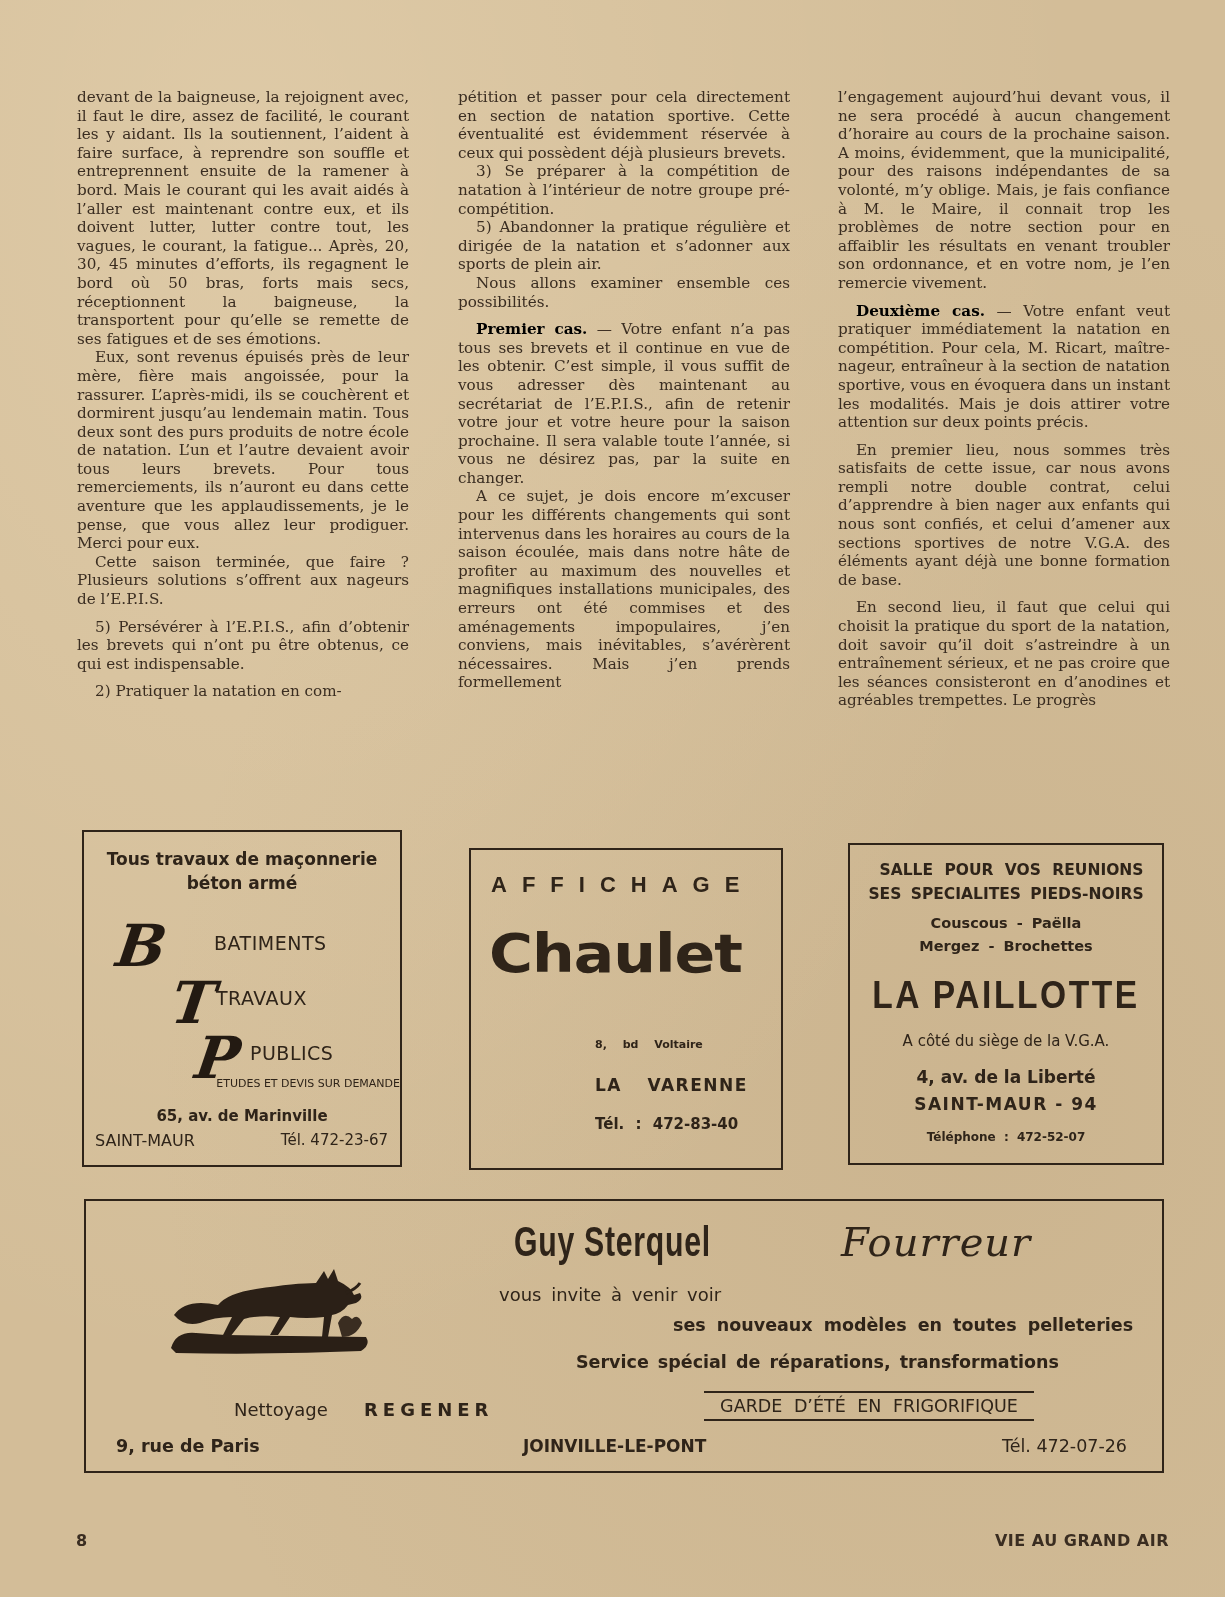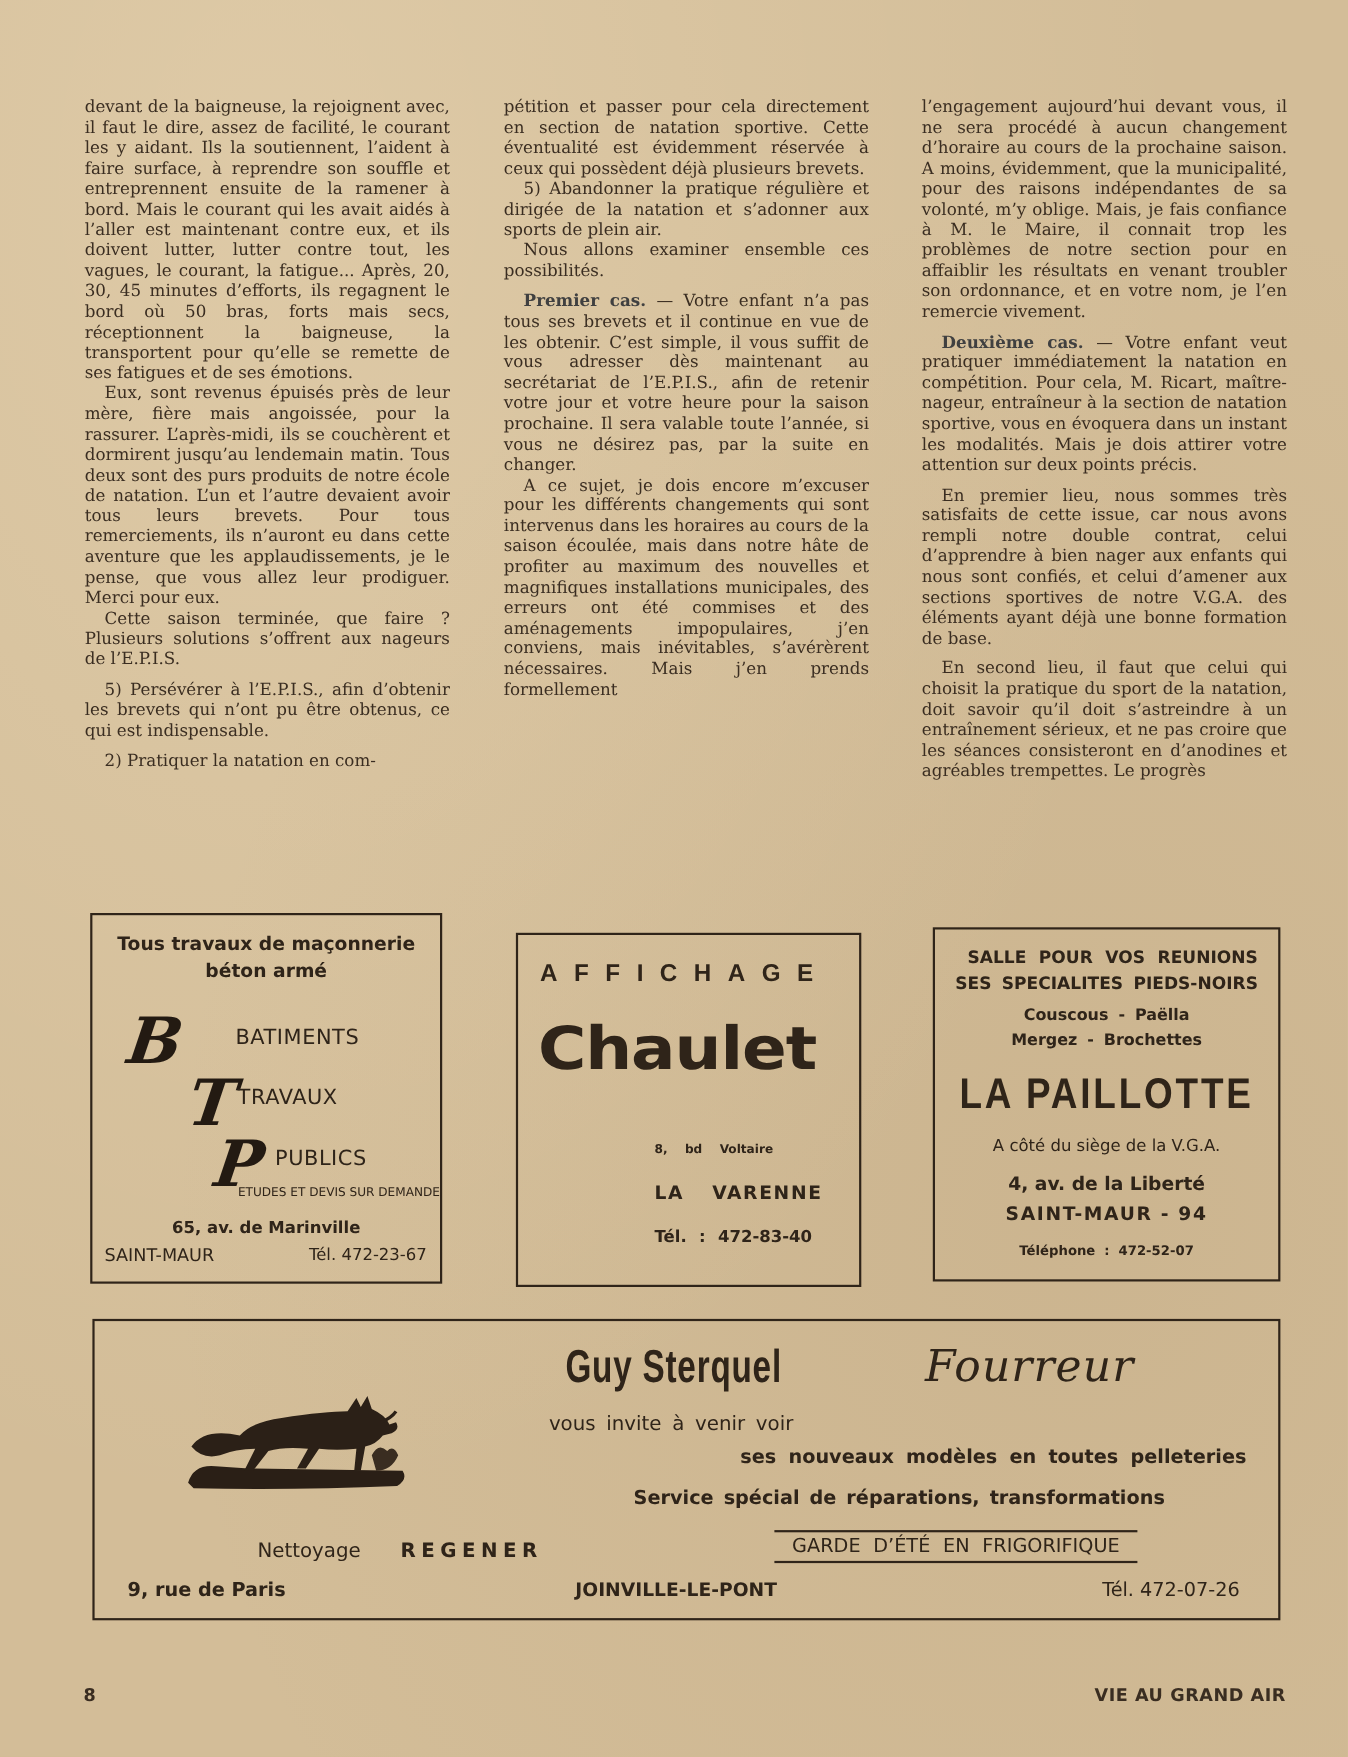--- a/index.html
+++ b/index.html
@@ -12,21 +12,21 @@
     color: #2f241a;
   }
   .col {
     position: absolute; top: 88px; width: 332px;
     font-family: "DejaVu Serif", serif; font-size: 15.2px; line-height: 18.6px;
     text-align: justify; color: #3a2d21;
   }
   .col p { margin: 0; text-indent: 18px; }
   .col p.noind { text-indent: 0; }
   .col p.gap { margin-top: 9px; }
-  .col b { font-weight: bold; color: #404040; }
+  .col b { font-weight: bold; color: #000000; }
   #col1 { left: 77px; }
   #col2 { left: 458px; }
   #col3 { left: 838px; }
 
   .ad { position: absolute; border: 2px solid #2f2419; font-family: "DejaVu Sans", sans-serif; color: #2f2419; }
   .sans-b { font-weight: bold; }
 
   
   #ad-btp { left: 82px; top: 830px; width: 316px; height: 333px; }
   #ad-btp .l1 { position:absolute; top: 17px; left:0; right:0; text-align:center; font-size:17px; font-weight:bold; }
@@ -90,20 +90,21 @@
 <div class="col" id="col1">
   <p class="noind">devant de la baigneuse, la rejoignent avec, il faut le dire, assez de facilité, le courant les y aidant. Ils la soutiennent, l’aident à faire surface, à reprendre son souffle et entreprennent ensuite de la ramener à bord. Mais le courant qui les avait aidés à l’aller est maintenant contre eux, et ils doivent lutter, lutter contre tout, les vagues, le courant, la fatigue... Après, 20, 30, 45 minutes d’efforts, ils regagnent le bord où 50 bras, forts mais secs, réceptionnent la baigneuse, la transportent pour qu’elle se remette de ses fatigues et de ses émotions.</p>
   <p>Eux, sont revenus épuisés près de leur mère, fière mais angoissée, pour la rassurer. L’après-midi, ils se couchèrent et dormirent jusqu’au lendemain matin. Tous deux sont des purs produits de notre école de natation. L’un et l’autre devaient avoir tous leurs brevets. Pour tous remerciements, ils n’auront eu dans cette aventure que les applaudissements, je le pense, que vous allez leur prodiguer. Merci pour eux.</p>
   <p>Cette saison terminée, que faire ? Plusieurs solutions s’offrent aux nageurs de l’E.P.I.S.</p>
   <p class="gap">5) Persévérer à l’E.P.I.S., afin d’obtenir les brevets qui n’ont pu être obtenus, ce qui est indispensable.</p>
   <p class="gap">2) Pratiquer la natation en com-</p>
 </div>
 
 <div class="col" id="col2">
   <p class="noind">pétition et passer pour cela directement en section de natation sportive. Cette éventualité est évidemment réservée à ceux qui possèdent déjà plusieurs brevets.</p>
+  <p>3) Se préparer à la compétition de natation à l’intérieur de notre groupe pré-compétition.</p>
   <p>5) Abandonner la pratique régulière et dirigée de la natation et s’adonner aux sports de plein air.</p>
   <p>Nous allons examiner ensemble ces possibilités.</p>
   <p class="gap"><b>Premier cas.</b> <span>— Votre enfant n’a pas tous ses brevets et il continue en vue de les obtenir. C’est simple, il vous suffit de vous adresser dès maintenant au secrétariat de l’E.P.I.S., afin de retenir votre jour et votre heure pour la saison prochaine. Il sera valable toute l’année, si vous ne désirez pas, par la suite en changer.</span></p>
   <p>A ce sujet, je dois encore m’excuser pour les différents changements qui sont intervenus dans les horaires au cours de la saison écoulée, mais dans notre hâte de profiter au maximum des nouvelles et magnifiques installations municipales, des erreurs ont été commises et des aménagements impopulaires, j’en conviens, mais inévitables, s’avérèrent nécessaires. Mais j’en prends formellement</p>
 </div>
 
 <div class="col" id="col3">
   <p class="noind">l’engagement aujourd’hui devant vous, il ne sera procédé à aucun changement d’horaire au cours de la prochaine saison. A moins, évidemment, que la municipalité, pour des raisons indépendantes de sa volonté, m’y oblige. Mais, je fais confiance à M. le Maire, il connait trop les problèmes de notre section pour en affaiblir les résultats en venant troubler son ordonnance, et en votre nom, je l’en remercie vivement.</p>
   <p class="gap"><b>Deuxième cas.</b> <span>— Votre enfant veut pratiquer immédiatement la natation en compétition. Pour cela, M. Ricart, maître-nageur, entraîneur à la section de natation sportive, vous en évoquera dans un instant les modalités. Mais je dois attirer votre attention sur deux points précis.</span></p>
   <p class="gap">En premier lieu, nous sommes très satisfaits de cette issue, car nous avons rempli notre double contrat, celui d’apprendre à bien nager aux enfants qui nous sont confiés, et celui d’amener aux sections sportives de notre V.G.A. des éléments ayant déjà une bonne formation de base.</p>

